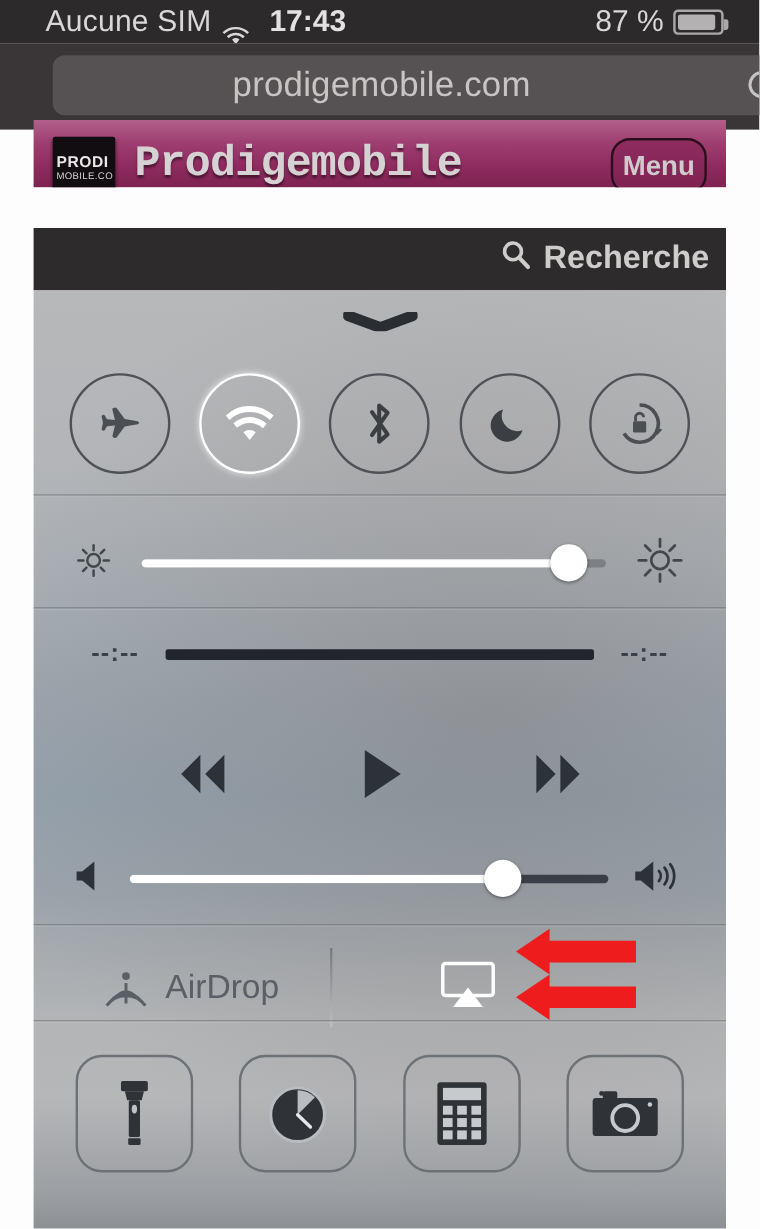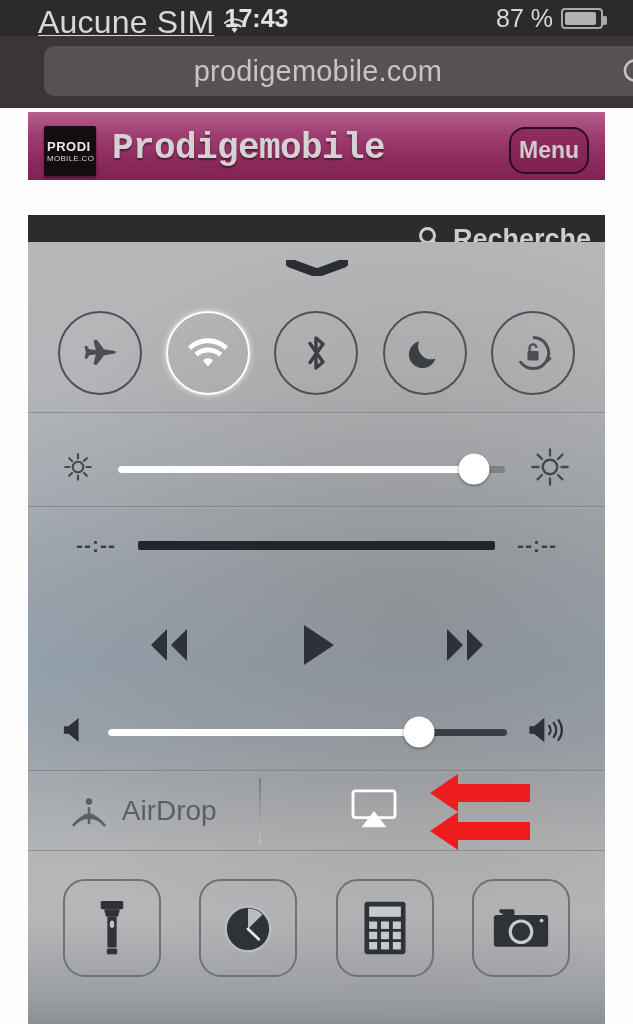--- a/index.html
+++ b/index.html
@@ -18,22 +18,22 @@
   }
 
   
   .statusbar {
     position: absolute; left: 0; top: 0; width: 633px; height: 36px;
     background: #2d2a2b;
     color: #d8d6d6;
   }
   .sb-left {
     position: absolute; left: 38px; top: 4px;
-    font-size: 32px; letter-spacing: .2px; color: #d9d7d7;
-    display: flex; align-items: flex-start; gap: 9px; text-decoration: underline;
+    font-size: 25px; letter-spacing: .2px; color: #d9d7d7;
+    display: flex; align-items: flex-end; gap: 9px;
   }
   .sb-center {
     position: absolute; left: 0; top: 4px; width: 513px;
     text-align: center; font-size: 25px; font-weight: bold; color: #e3e1e1;
   }
   .sb-right {
     position: absolute; right: 30px; top: 4px;
     font-size: 25px; color: #d9d7d7;
     display: flex; align-items: center; gap: 8px;
   }
@@ -59,21 +59,21 @@
     background: #565152; border-radius: 10px;
   }
   .url-text {
     position:absolute; left:0; top:9px; width:548px; text-align:center;
     font-size: 29px; color:#c7c4c4; letter-spacing:.2px;
   }
   .reload-ico { position:absolute; right:14px; top:9px; width:30px; height:31px; }
 
   
   .site-header {
-    position: absolute; left: 28px; top: 112px; width: 577px; height: 68px;
+    position: absolute; left: 28px; top: 100px; width: 577px; height: 56px;
     background: linear-gradient(180deg,#b1608a 0%, #9e3d70 35%, #8d2b5e 70%, #7e2352 100%);
     overflow: hidden;
   }
   .logo-sq {
     position:absolute; left:16px; top:14px; width:52px; height:50px;
     background:#120d10; border-radius:2px; overflow:hidden;
     box-shadow: 0 2px 3px rgba(0,0,0,.45);
   }
   .logo-l1 { position:absolute; left:3px; top:13px; font-size:13px; font-weight:bold;
              color:#e9e7e7; letter-spacing:.5px; white-space:nowrap; }
@@ -90,21 +90,20 @@
     border:2px solid #2a0e1d; border-radius:16px;
     background: linear-gradient(180deg,#8f2c60 0%, #7d2250 100%);
     color:#cfcacc; font-size:23px; font-weight:bold;
     display:flex; align-items:center; justify-content:center;
   }
 
   
   .search-strip {
     position:absolute; left:28px; top:190px; width:577px; height:52px;
     background:#2e2b2c;
-    margin-top:25px;
   }
   .search-inner {
     position:absolute; right:14px; top:9px; display:flex; align-items:center; gap:10px;
   }
   .search-label { font-size:27px; font-weight:bold; color:#cfcccc; }
 
   
   .cc {
     position:absolute; left:28px; top:242px; width:577px; height:782px;
     background:
@@ -150,21 +149,21 @@
   .time-lbl { font-size:21px; color:#3a4048; font-weight:bold; letter-spacing:1px; }
 
   
   .media {
     position:absolute; left:0; width:577px;
     display:flex; align-items:center; justify-content:center; gap:96px;
   }
 
   
   .share-row {
-    position:absolute; left:0; width:461px; height:78px; display:flex;
+    position:absolute; left:16px; width:461px; height:78px; display:flex;margin-top:12px;
   }
   .share-cell {
     flex:1; display:flex; align-items:center; justify-content:center; gap:14px;
     position:relative;
   }
   .share-cell + .share-cell::before {
     content:""; position:absolute; left:0; top:6px; bottom:6px; width:2px;
     background:linear-gradient(180deg, rgba(80,84,88,.5), rgba(255,255,255,.2));
   }
   .share-label { font-size:28px; color:#5b6066; }

